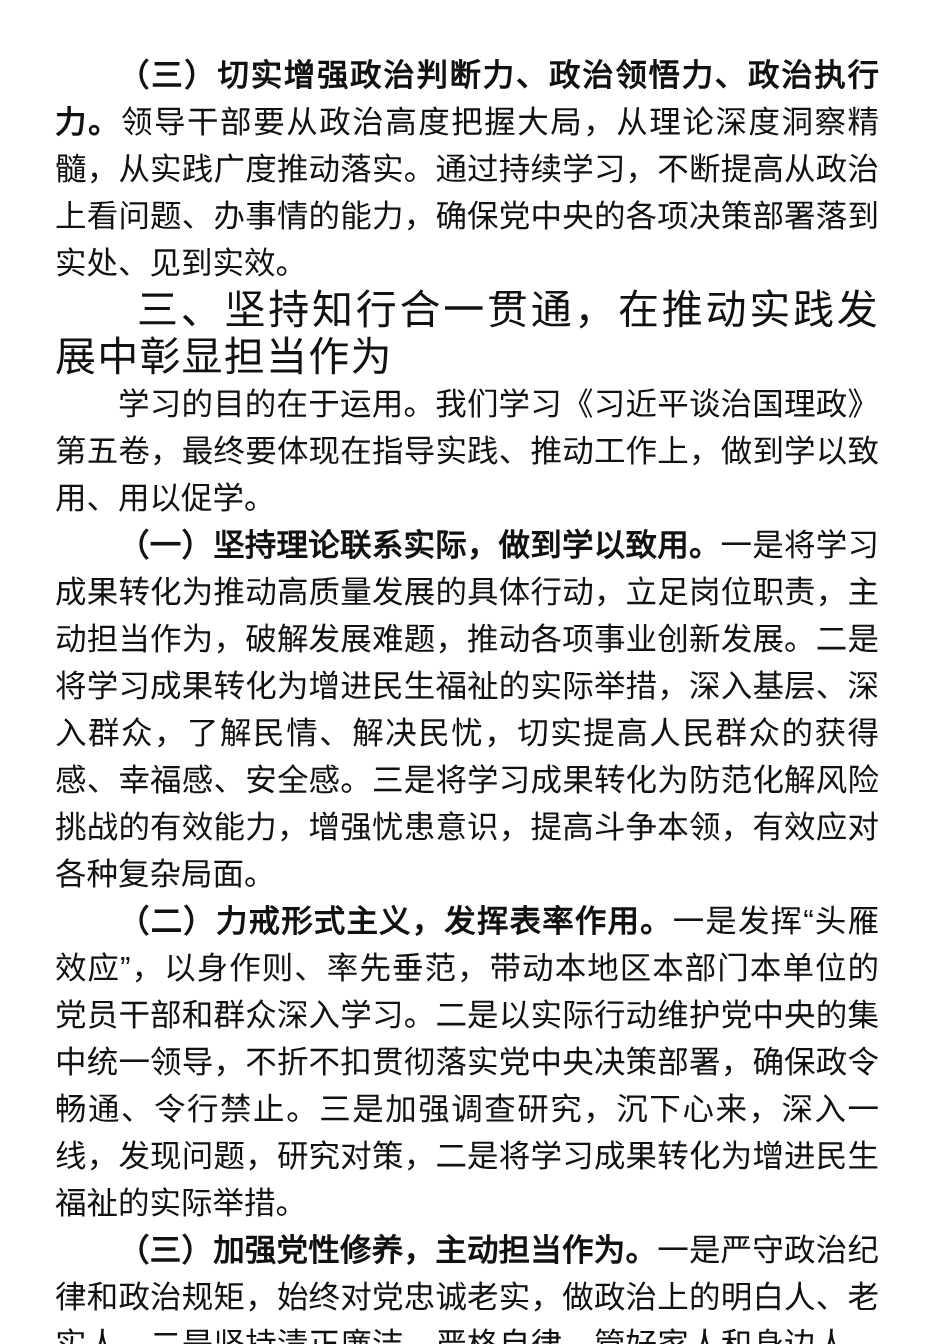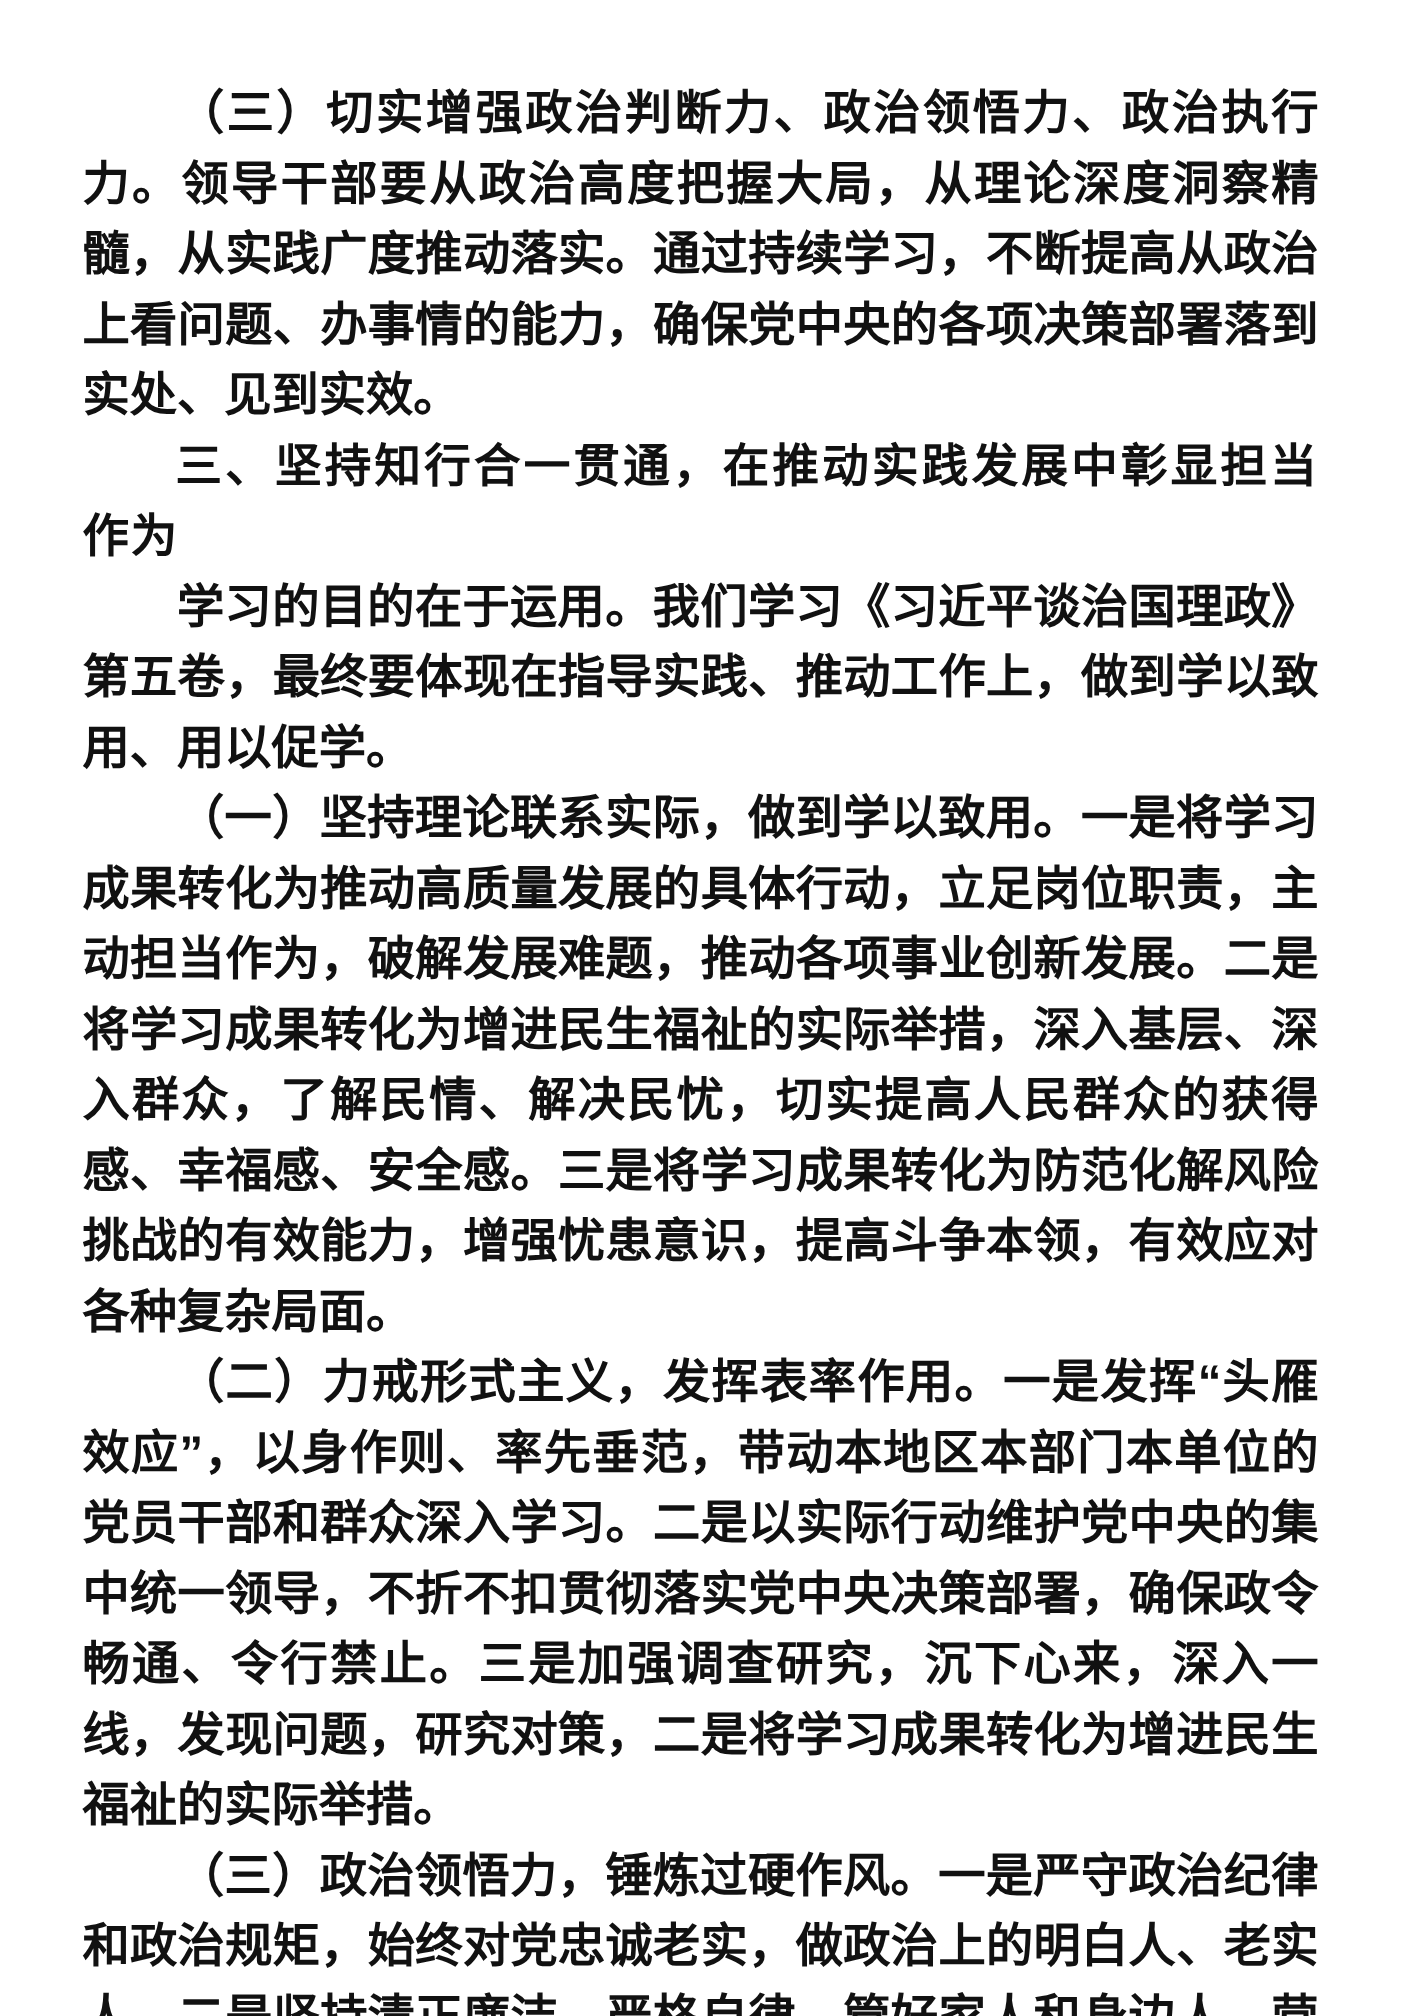--- a/index.html
+++ b/index.html
@@ -34,28 +34,28 @@
     text-align: justify;
     text-justify: inter-ideograph;
     text-indent: 2em;
     letter-spacing: 0px;
     word-break: break-all;
     font-weight: 400;
     color: #111111;
   }
   p.para.heading-spaced {
     letter-spacing: 1.2px;
-    font-size: 31px;
+    font-size: 41px;
   }
   .lead {
     font-weight: 700;
     letter-spacing: 0px;
   }
   .run {
-    font-weight: 700;
+    font-weight: 400;
   }
 </style>
 </head>
 <body>
 
 <div class="page">
   <div class="doc-body">
 
     <p class="para">
       <span class="lead">（三）切实增强政治判断力、政治领悟力、政治执行力。</span><span class="run">领导干部要从政治高度把握大局，从理论深度洞察精髓，从实践广度推动落实。通过持续学习，不断提高从政治上看问题、办事情的能力，确保党中央的各项决策部署落到实处、见到实效。</span>
@@ -71,17 +71,17 @@
 
     <p class="para">
       <span class="lead">（一）坚持理论联系实际，做到学以致用。</span><span class="run">一是将学习成果转化为推动高质量发展的具体行动，立足岗位职责，主动担当作为，破解发展难题，推动各项事业创新发展。二是将学习成果转化为增进民生福祉的实际举措，深入基层、深入群众，了解民情、解决民忧，切实提高人民群众的获得感、幸福感、安全感。三是将学习成果转化为防范化解风险挑战的有效能力，增强忧患意识，提高斗争本领，有效应对各种复杂局面。</span>
     </p>
 
     <p class="para">
       <span class="lead">（二）力戒形式主义，发挥表率作用。</span><span class="run">一是发挥“头雁效应”，以身作则、率先垂范，带动本地区本部门本单位的党员干部和群众深入学习。二是以实际行动维护党中央的集中统一领导，不折不扣贯彻落实党中央决策部署，确保政令畅通、令行禁止。三是加强调查研究，沉下心来，深入一线，发现问题，研究对策，二是将学习成果转化为增进民生福祉的实际举措。</span>
     </p>
 
     <p class="para">
-      <span class="lead">（三）政治领悟力，锤炼过硬作风。</span><span class="run">一是严守政治纪律和政治规矩，始终对党忠诚老实，做政治上的明白人、老实人。二是坚持清正廉洁，严格自律，管好家人和身边人，营造风清气正的政治生态。三是发扬艰苦奋斗精神，力戒形式主义、官僚主义，以钉钉子的精神抓好各项工作落实。</span>
+      <span class="lead">（三）加强党性修养，主动担当作为。</span><span class="run">一是严守政治纪律和政治规矩，始终对党忠诚老实，做政治上的明白人、老实人。二是坚持清正廉洁，严格自律，管好家人和身边人，营造风清气正的政治生态。三是发扬艰苦奋斗精神，力戒形式主义、官僚主义，以钉钉子的精神抓好各项工作落实。</span>
     </p>
 
   </div>
 </div>
 
 </body></html>

